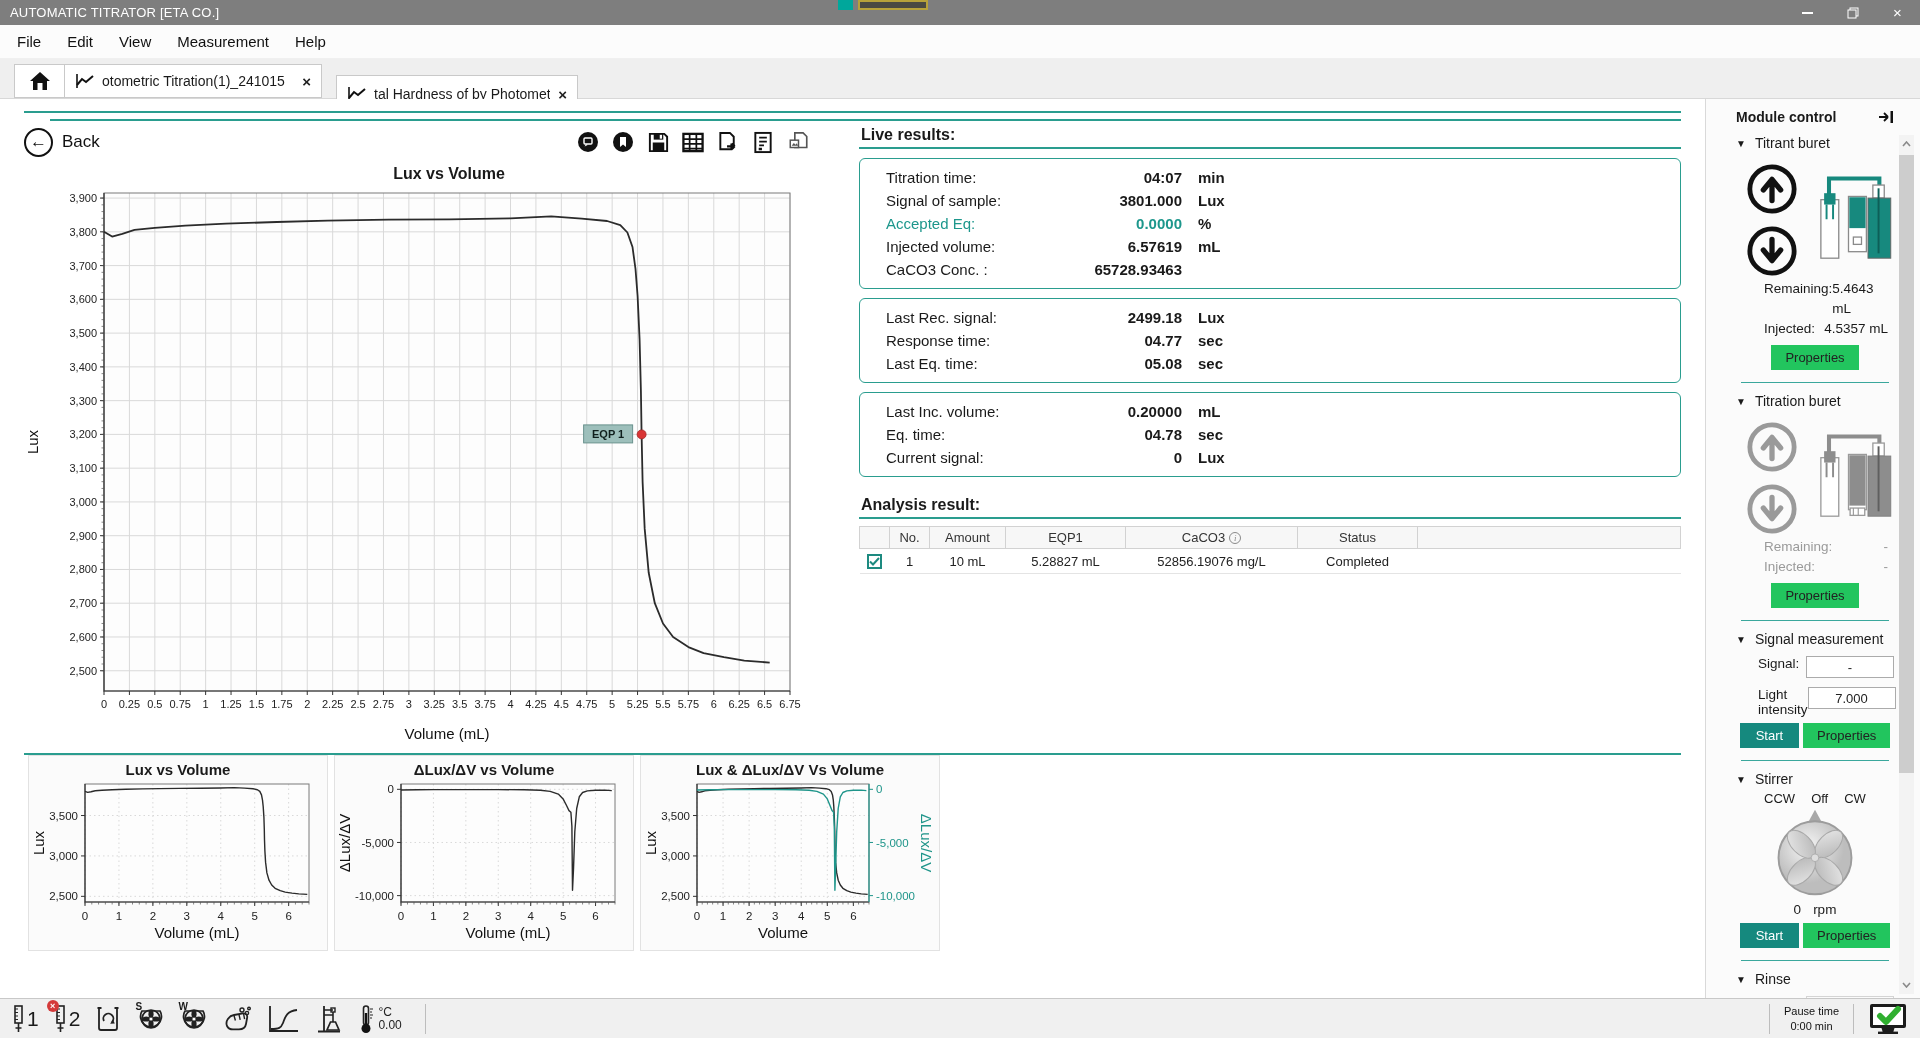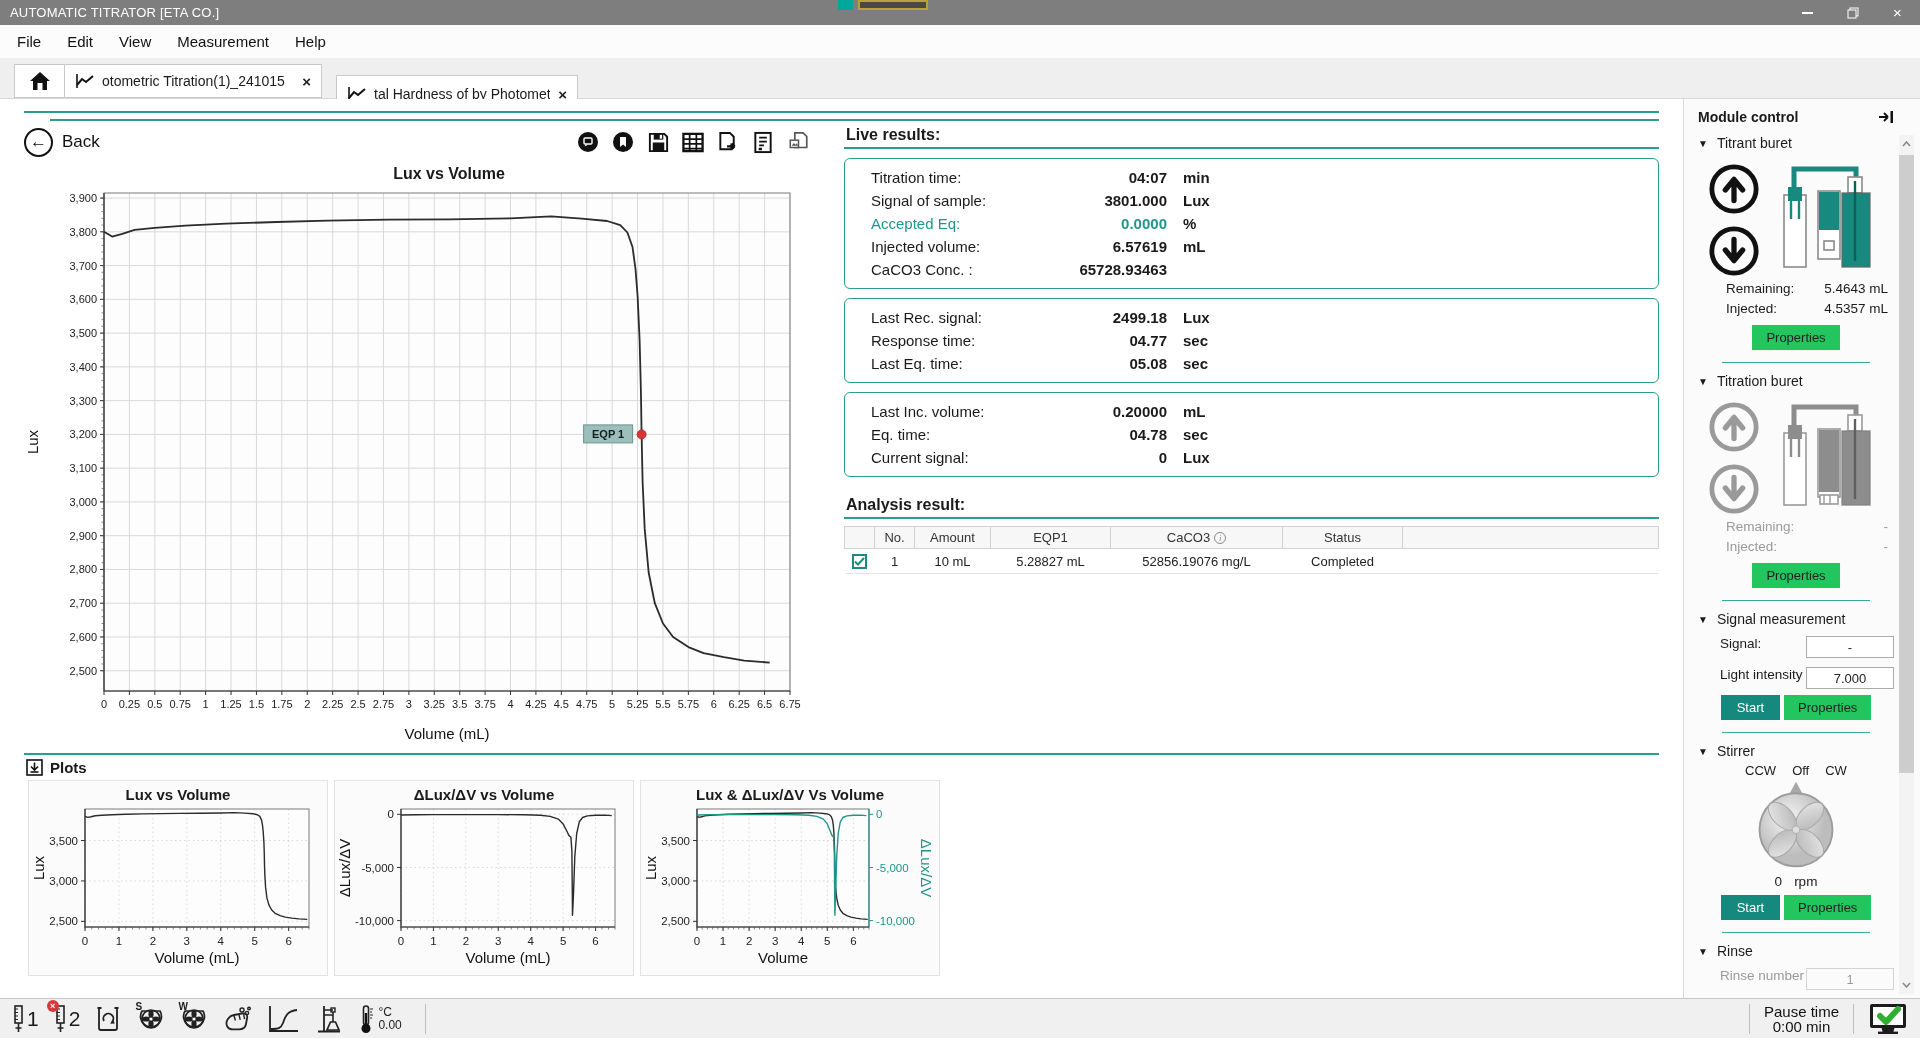--- a/index.html
+++ b/index.html
@@ -38,21 +38,21 @@
   .chart-col { width:790px; }
   .backrow { height:42px; display:flex; align-items:center; }
   .back-btn { display:flex; align-items:center; cursor:default; }
   .back-circle { width:29px; height:29px; border:2.5px solid #111; border-radius:50%; display:flex; align-items:center; justify-content:center; font-size:17px; font-weight:bold; color:#111; }
   .back-label { font-size:17px; margin-left:9px; color:#111; }
   .chart-toolbar { margin-left:auto; display:flex; align-items:center; gap:11px; padding-right:4px; }
   .tool-ic { width:24px; height:24px; display:flex; align-items:center; justify-content:center; }
   .chart-title { text-align:center; font-size:16px; font-weight:bold; padding:2px 0 2px 60px; }
   .sm-title { text-align:center; font-size:15px; font-weight:bold; padding-top:5px; }
   
-  .results-col { flex:1; margin-left:30px; padding-top:2px; }
+  .results-col { flex:1; margin-left:45px; padding-top:2px; }
   .lr-title, .an-title { font-size:16px; font-weight:bold; padding:3px 0 3px 2px; border-bottom:2px solid #2a9d8f; }
   .lr-box { border:1.5px solid #2a9d8f; border-radius:6px; margin-top:9px; padding:7px 14px 7px 26px; }
   .lr-row { display:flex; font-size:15px; line-height:23px; }
   .lr-row .l { width:178px; }
   .lr-row .v { width:118px; text-align:right; font-weight:bold; }
   .lr-row .u { width:90px; padding-left:16px; font-weight:bold; }
   .lr-row.accent .l, .lr-row.accent .v { color:#1d978c; }
   .an-wrap { margin-top:16px; }
   table.an { border-collapse:collapse; width:100%; margin-top:7px; font-size:13px; }
   table.an th { font-weight:normal; color:#333; background:#f7f7f7; border:1px solid #d2d2d2; height:22px; }
@@ -60,21 +60,21 @@
   table.an .filler { width:auto; border-left:none; }
   .chkbox { width:15px; height:15px; border:2px solid #1d8a80; background:#fff; margin:0 auto; display:flex; align-items:center; justify-content:center; }
   .status-done { color:#1d978c; }
   .info-i { display:inline-flex; width:12px; height:12px; border:1px solid #8a8a8a; border-radius:50%; font-size:9px; color:#8a8a8a; align-items:center; justify-content:center; margin-left:4px; vertical-align:1px; font-style:italic; font-family:"Liberation Serif",serif; }
   
   .plots-sec { margin-top:8px; }
   .plots-head { display:flex; align-items:center; gap:7px; padding:4px 0 4px 2px; font-size:15px; font-weight:bold; }
   .plot-cards { display:flex; gap:6px; margin-left:4px; }
   .plot-card { width:300px; height:196px; background:#fbfbfb; border:1px solid #e2e2e2; }
   
-  .module-panel { width:237px; background:#fbfbfb; border-left:1px solid #d9d9d9; position:relative; overflow:hidden; padding:10px 26px 0 14px; }
+  .module-panel { width:215px; background:#fbfbfb; border-left:1px solid #d9d9d9; position:relative; overflow:hidden; padding:10px 26px 0 30px; }
   .mod-head { display:flex; align-items:center; font-size:14px; font-weight:bold; }
   .mod-head .dock { margin-left:auto; }
   .sec-head { display:flex; align-items:center; gap:9px; font-size:14px; margin-top:10px; color:#1a1a1a; }
   .sec-head .tri { font-size:10px; }
   .buret-row { display:flex; margin-top:10px; padding-left:10px; align-items:center; gap:18px; }
   .arrows { display:flex; flex-direction:column; gap:10px; }
   .kv { display:flex; font-size:13.5px; line-height:20px; padding:0 6px 0 28px; }
   .kv .v { margin-left:auto; }
   .kv.dis { color:#9a9a9a; }
   .btn-center { display:flex; justify-content:center; margin-top:6px; gap:4px; }
@@ -93,21 +93,21 @@
   .scroll-ar { position:absolute; left:0; width:15px; height:18px; display:flex; align-items:center; justify-content:center; }
   
   .statusbar { height:40px; background:#f0f0f0; border-top:1px solid #c8c8c8; display:flex; align-items:center; padding:0 6px 0 10px; }
   .sb-ic { position:relative; display:flex; align-items:center; margin-right:13px; }
   .sb-num { font-size:21px; color:#1a1a1a; margin-left:1px; }
   .sb-letter { position:absolute; top:-3px; left:-1px; font-size:10px; font-weight:bold; }
   .err-badge { position:absolute; top:-4px; left:-5px; width:12px; height:12px; border-radius:50%; background:#d43a3a; color:#fff; font-size:9px; display:flex; align-items:center; justify-content:center; font-weight:bold; }
   .sb-div { width:1px; height:30px; background:#bdbdbd; margin:0 10px; }
   .temp-txt { font-size:12px; color:#222; line-height:13px; margin-left:3px; }
   .sb-right { margin-left:auto; display:flex; align-items:center; }
-  .pause-box { text-align:center; font-size:15px; line-height:15px; color:#111; padding:0 4px; }
+  .pause-box { text-align:center; font-size:11px; line-height:15px; color:#111; padding:0 4px; }
   svg { display:block; }
   text { font-family:"Liberation Sans","DejaVu Sans",sans-serif; }
 </style>
 </head>
 <body>
 
 <div class="app">
 
   <div class="titlebar">
     <span class="title">AUTOMATIC TITRATOR [ETA CO.]</span>
@@ -535,28 +535,20 @@
                     <td></td>
                   </tr>
                 </tbody>
             </table>
           </div>
         </div>
       </div>
 
       <div class="plots-sec">
         <div class="hr-teal"></div>
-        <div class="plots-head">
-          <svg width="17" height="17" viewBox="0 0 17 17">
-              <rect x="1" y="1" width="15" height="15" fill="none" stroke="#111" stroke-width="1.6"></rect>
-              <path d="M8.5 3.5 v7 m-3.5-3 3.5 3.5 3.5-3.5" stroke="#111" stroke-width="1.6" fill="none"></path>
-              <path d="M4.5 13 h8" stroke="#111" stroke-width="1.6"></path>
-            </svg>
-          <span>Plots</span>
-        </div>
         <div class="plot-cards">
           <div class="plot-card">
             <div class="sm-title">Lux vs Volume</div>
             <svg width="292" height="166" viewBox="0 0 292 166">
                 <rect x="56" y="6" width="224" height="118" fill="#fdfdfd"></rect>
                 <line x1="56" y1="6" x2="56" y2="124" stroke="#d9d9d9" stroke-dasharray="1.5,3"></line>
                 <line x1="89.93939393939394" y1="6" x2="89.93939393939394" y2="124" stroke="#d9d9d9" stroke-dasharray="1.5,3"></line>
                 <line x1="123.87878787878788" y1="6" x2="123.87878787878788" y2="124" stroke="#d9d9d9" stroke-dasharray="1.5,3"></line>
                 <line x1="157.8181818181818" y1="6" x2="157.8181818181818" y2="124" stroke="#d9d9d9" stroke-dasharray="1.5,3"></line>
                 <line x1="191.75757575757575" y1="6" x2="191.75757575757575" y2="124" stroke="#d9d9d9" stroke-dasharray="1.5,3"></line>

